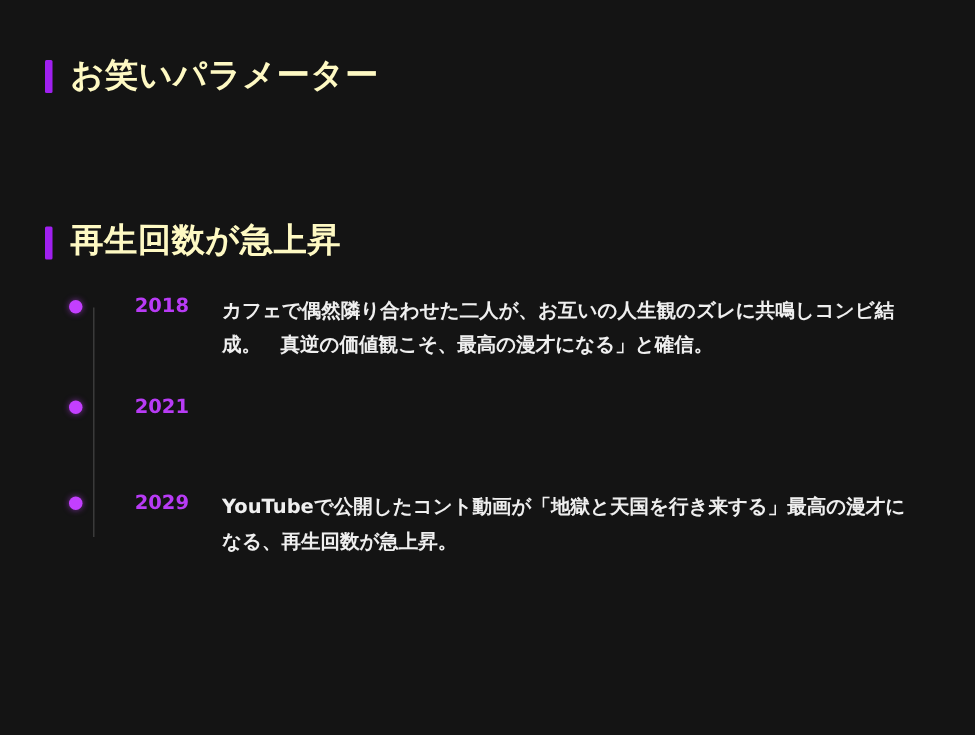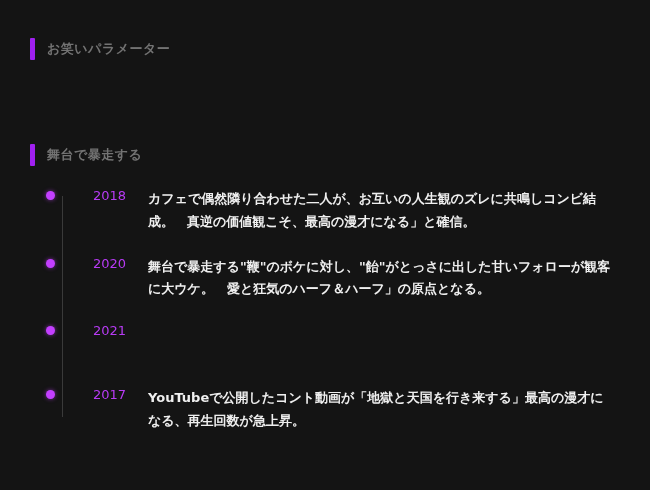--- a/index.html
+++ b/index.html
@@ -29,23 +29,23 @@
     gap: 12px;
   }
   .accent-bar {
     width: 5px;
     height: 22px;
     background: #a020f0;
     border-radius: 1px;
     flex: 0 0 auto;
   }
   .section-title {
-    font-size: 13px;
+    font-size: 22px;
     font-weight: bold;
-    color: #737373;
+    color: #fef9c3;
     letter-spacing: 0.5px;
     line-height: 1.2;
   }
 
   #heading-params {
     margin-top: 12px;
   }
   #heading-history {
     margin-top: 84px;
   }
@@ -86,21 +86,21 @@
     border-radius: 50%;
     background: #c33fff;
     box-shadow: 0 0 4px rgba(195,63,255,0.6);
   }
   .year {
     flex: 0 0 64px;
     text-align: right;
     padding-right: 14px;
     color: #b83bf5;
     font-size: 13px;
-    font-weight: normal;
+    font-weight: bold;
     padding-top: 0px;
     font-family: "DejaVu Sans", "Liberation Sans", sans-serif;
   }
   .desc {
     flex: 1 1 auto;
     font-size: 13px;
     line-height: 1.75;
     color: #efefef;
     font-weight: bold;
     padding-left: 8px;
@@ -112,51 +112,44 @@
 
 <div class="page">
 
   <div class="section-heading" id="heading-params">
     <span class="accent-bar"></span>
     <span class="section-title">お笑いパラメーター</span>
   </div>
 
   <div class="section-heading" id="heading-history">
     <span class="accent-bar"></span>
-    <span class="section-title">舞台で暴走する</span>
+    <span class="section-title">再生回数が急上昇</span>
   </div>
 
   <div class="timeline">
     <div class="timeline-line"></div>
 
     <div class="timeline-item">
       <div class="dot-cell">
         <span class="dot"></span>
       </div>
       <div class="year">2018</div>
       <div class="desc">カフェで偶然隣り合わせた二人が、お互いの人生観のズレに共鳴しコンビ結成。　真逆の価値観こそ、最高の漫才になる」と確信。</div>
     </div>
 
-    <div class="timeline-item">
-      <div class="dot-cell">
-        <span class="dot"></span>
-      </div>
-      <div class="year">2020</div>
-      <div class="desc">舞台で暴走する"鞭"のボケに対し、"飴"がとっさに出した甘いフォローが観客に大ウケ。　愛と狂気のハーフ＆ハーフ」の原点となる。</div>
-    </div>
 
     <div class="timeline-item">
       <div class="dot-cell">
         <span class="dot"></span>
       </div>
       <div class="year">2021</div>
     </div>
 
     <div class="timeline-item">
       <div class="dot-cell">
         <span class="dot"></span>
       </div>
-      <div class="year">2017</div>
+      <div class="year">2029</div>
       <div class="desc">YouTubeで公開したコント動画が「地獄と天国を行き来する」最高の漫才になる、再生回数が急上昇。</div>
     </div>
 
   </div>
 </div>
 
 </body></html>

